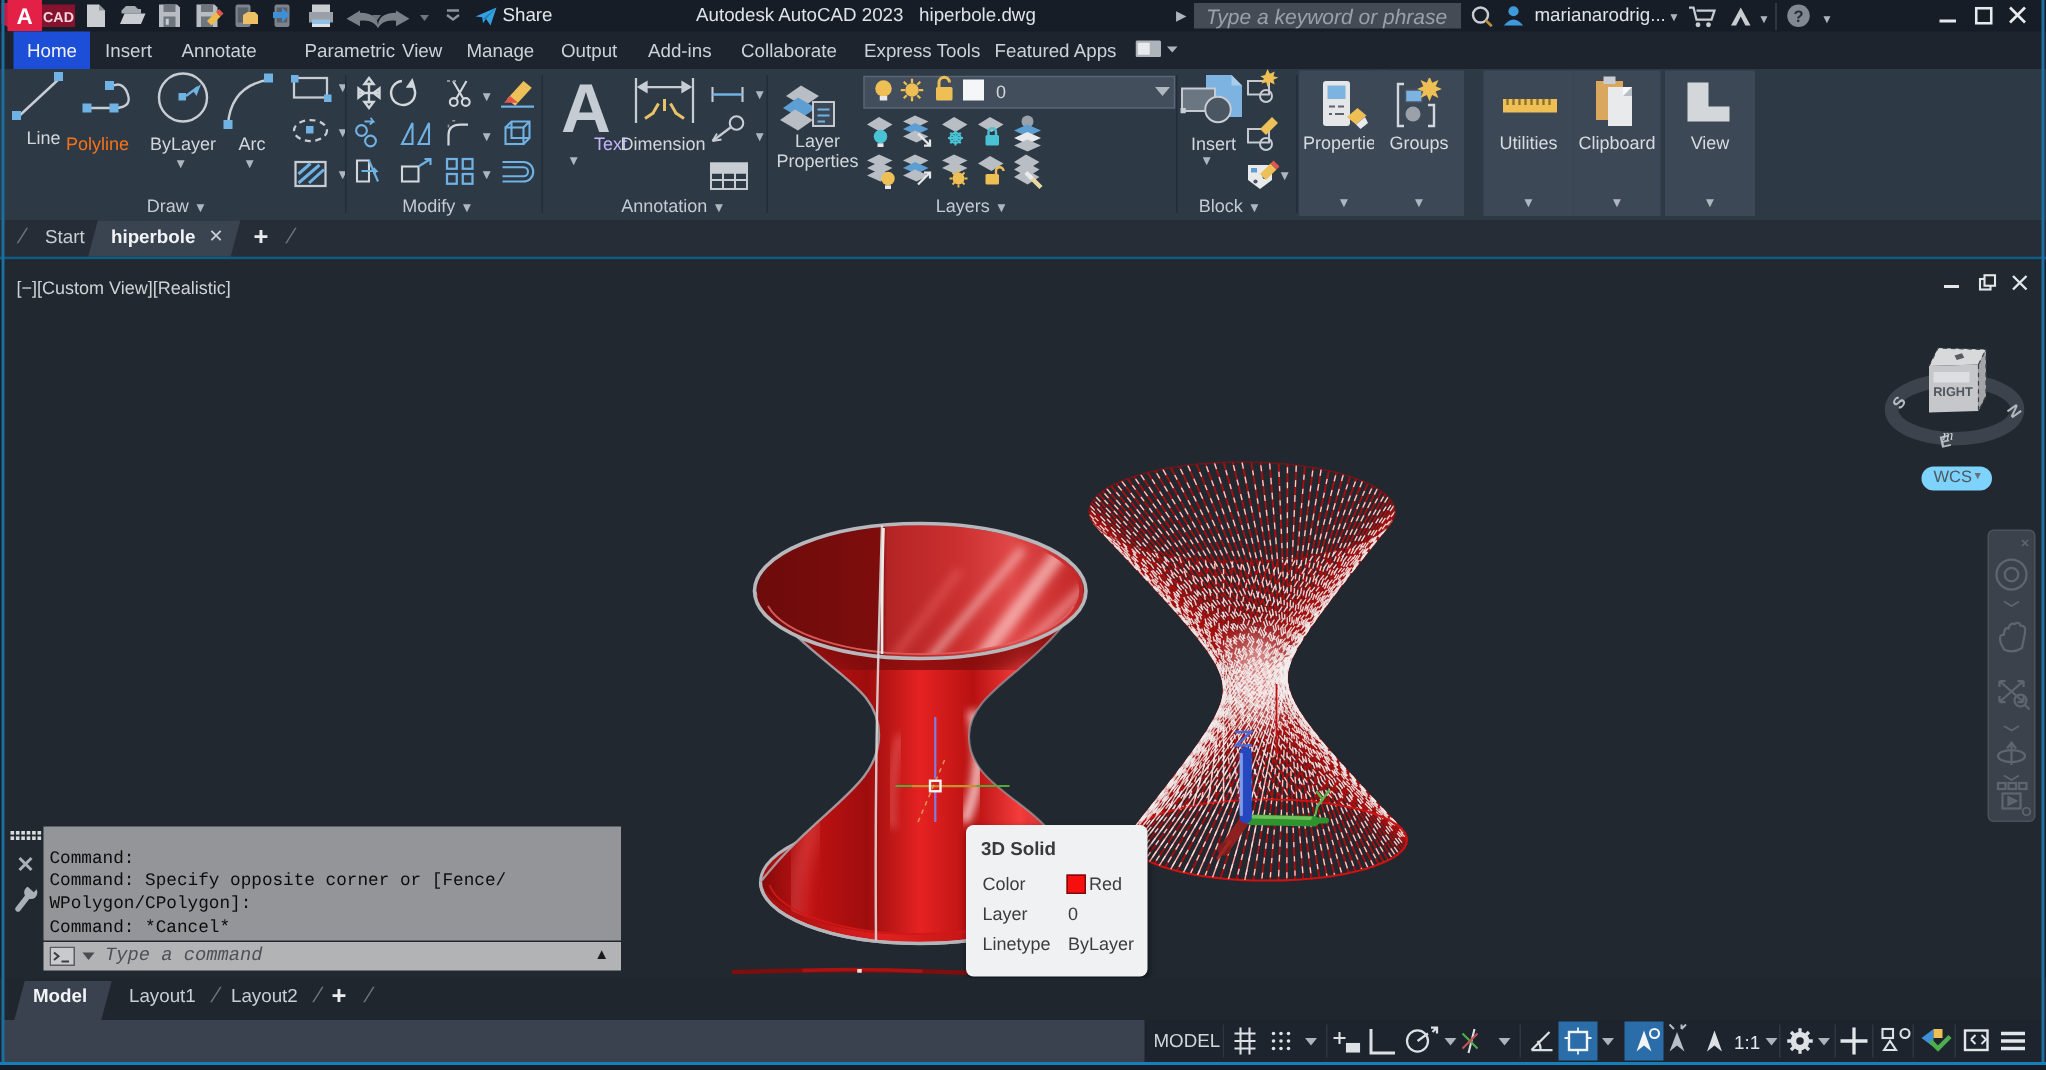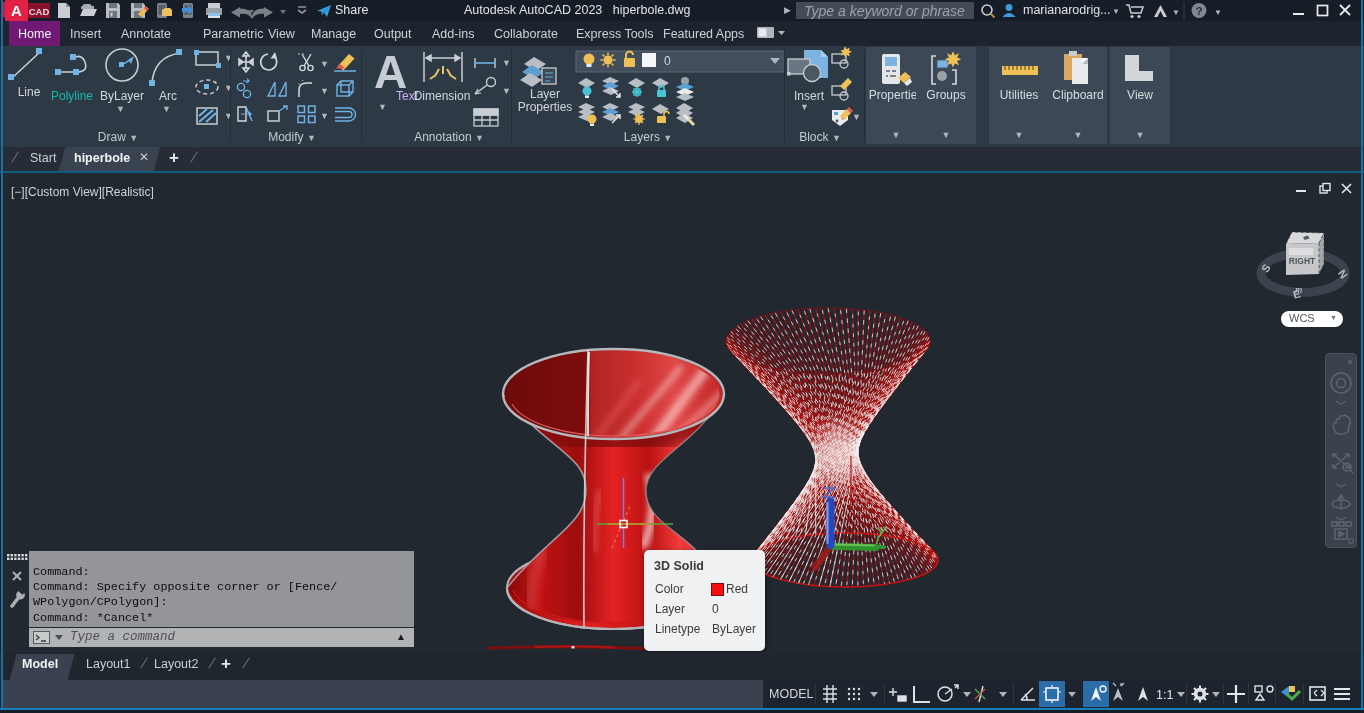--- a/index.html
+++ b/index.html
@@ -5,21 +5,21 @@
   html,body{margin:0;padding:0;}
   body{width:1364px;height:713px;overflow:hidden;background:#0d1117;
        font-family:"Liberation Sans",sans-serif;-webkit-font-smoothing:antialiased;}
   #app{position:relative;width:1364px;height:713px;background:#171d27;}
   .abs{position:absolute;}
   
   #titlebar{position:absolute;left:0;top:0;width:1364px;height:21px;background:#171d27;}
   
   #tabrow{position:absolute;left:0;top:21px;width:1364px;height:25px;background:#1d242e;}
   .rtab{position:absolute;top:0;height:25px;line-height:26px;color:#cdd2d8;font-size:12.5px;padding:0 9px;}
-  .rtab.active{background:#701a75;color:#f0f2f4;}
+  .rtab.active{background:#1d4ed8;color:#f0f2f4;}
   
   #ribbon{position:absolute;left:0;top:46px;width:1364px;height:101px;background:#2d3945;border-bottom:1px solid #1a212b;}
   .rib-sep{position:absolute;top:4px;width:1px;height:92px;background:#232d39;}
   .plabel{position:absolute;top:84px;font-size:12px;color:#c3cad2;text-align:center;}
   .plabel .da{color:#aeb6bf;font-size:9px;}
   .tile{position:absolute;top:1px;height:97px;background:#3d4856;}
   .tile .tlabel{position:absolute;top:41px;width:100%;text-align:center;color:#d6dbe0;font-size:12px;}
   .tile .tda{position:absolute;bottom:4px;width:100%;text-align:center;color:#aeb6bf;font-size:9px;}
   
   #filetabs{position:absolute;left:0;top:147px;width:1364px;height:24px;background:#262d37;}
@@ -180,21 +180,21 @@
         <rect x="216" y="17" width="5" height="5" fill="#6fb2e3"></rect>
       <rect x="204" y="38" width="5" height="5" fill="#6fb2e3"></rect>
       <path d="M199 76 l14 -12 M199 70 l8 -7 M206 76 l10 -9" stroke="#6fb2e3" stroke-width="2"></path>
       <g fill="#aeb6bf" font-size="9">
         <text x="224" y="15">▼</text>
           <text x="224" y="45">▼</text>
           <text x="224" y="73">▼</text>
       </g>
     </svg>
     <div class="abs" style="left:12px;top:39px;width:34px;text-align:center;font-size:12px;color:#d2d7dc">Line</div>
-    <div class="abs" style="left:44px;top:43px;width:56px;text-align:center;font-size:12px;color:#14b8a6">Polyline</div>
+    <div class="abs" style="left:44px;top:43px;width:56px;font-size:12px;color:#f97316">Polyline</div>
     <div class="abs" style="left:100px;top:43px;width:44px;text-align:center;font-size:12px;color:#d2d7dc">ByLayer</div>
     <div class="abs" style="left:150px;top:43px;width:36px;text-align:center;font-size:12px;color:#d2d7dc">Arc</div>
     <div class="plabel" style="left:88px;width:60px;">Draw <span class="da">▼</span></div>
 
     <svg class="abs" style="left:232px;top:0" width="129" height="101" viewBox="0 0 129 101">
 
       <g transform="translate(0,1)">
         <g stroke="#d2d7dc" stroke-width="1.6" fill="#d2d7dc">
           <path d="M14 8 v14 M7 15 h14 M14 5 l-3 4 h6 z M14 25 l-3 -4 h6 z M11 15 l-4 -3 v6 z M17 15 l4 -3 v6 z" fill="none"></path>
         </g>
@@ -620,21 +620,21 @@
     <polygon points="41,26 74,25 74,56 41,57" fill="#c6c7ca"></polygon>
     <rect x="44" y="30" width="24" height="7" fill="#dddee0"></rect>
     <text x="57" y="46" text-anchor="middle" font-size="8.5" font-weight="bold" fill="#50565d" font-family="Liberation Sans">RIGHT</text>
     <g stroke="#3a3f45" stroke-width="0.8" stroke-dasharray="3 2.5" fill="none">
       <path d="M41 26 L47 14 L79 15 M74 25 L79 15 M74 25 L74 56 L79 46 L79 15"></path>
     </g>
     <path d="M58 19 l5 -1.5 l1.5 3 l-5 1.5 z" fill="#565b62"></path>
   <text x="50" y="75" font-size="10" font-style="italic" fill="#cdd2d8" font-family="Liberation Serif">m</text>
     </svg>
 
-  <div class="abs" style="left:1281px;top:311px;width:62px;height:16px;background:#ffffff;border-radius:8px;">
+  <div class="abs" style="left:1281px;top:311px;width:47px;height:16px;background:#7dd3fc;border-radius:8px;">
     <span style="position:absolute;left:8px;top:1px;font-size:11px;color:#4e565e;">WCS</span>
     <span style="position:absolute;right:6px;top:3px;font-size:7px;color:#6a7077;">▼</span>
   </div>
 
   <div class="abs" style="left:1325px;top:353px;width:30px;height:193px;background:rgba(64,70,79,0.88);border:1px solid #4b525b;border-radius:4px;">
     <svg width="30" height="193" viewBox="0 0 30 193">
       <g stroke="#5d656f" fill="none" stroke-width="1.5">
         <path d="M22 6 l4 4 M26 6 l-4 4" stroke-width="1.1"></path>
         <circle cx="15" cy="29" r="10"></circle>
           <circle cx="15" cy="29" r="4.5"></circle>

